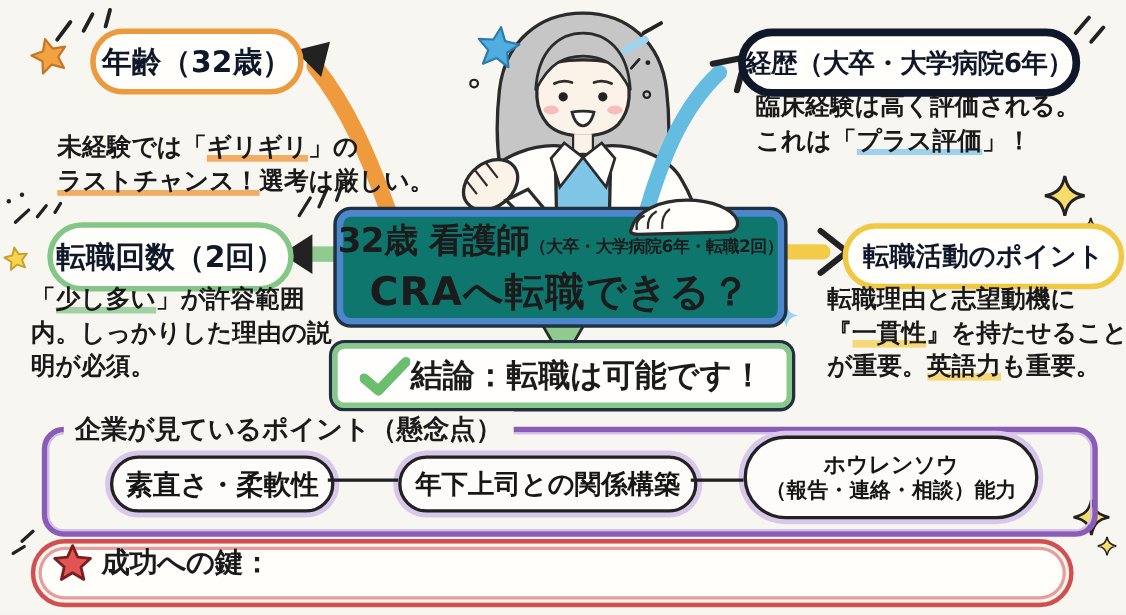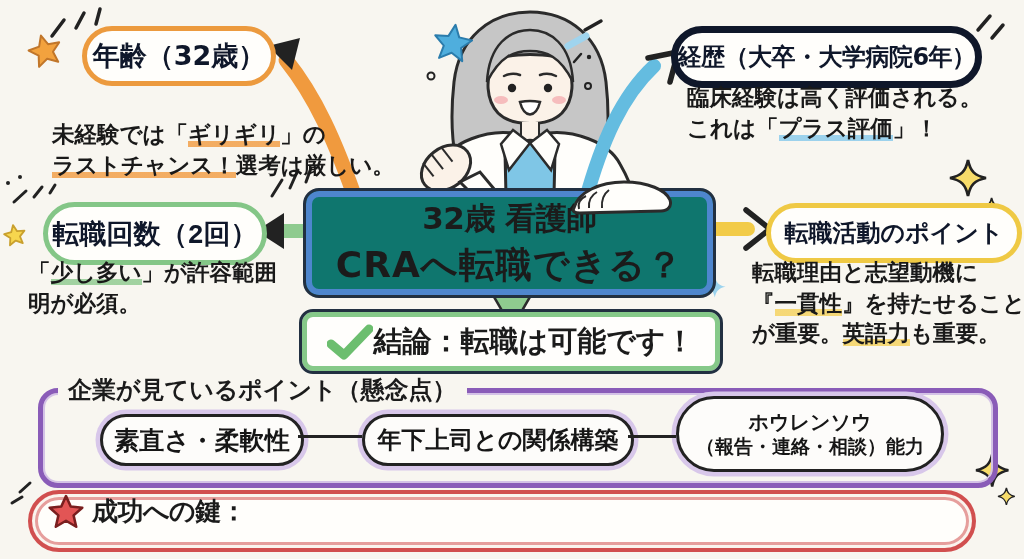--- a/index.html
+++ b/index.html
@@ -175,48 +175,50 @@
       </g>
   </g>
 </svg>
 
 <div class="oval orange" style="left:82px;top:26px;width:184px;height:50px;font-size:27px;">
   <span>年齢（32歳）</span>
 </div>
 <div class="oval blue" style="left:671px;top:26px;width:297px;height:48px;font-size:24px;letter-spacing:-0.5px;">
   <span>経歴（大卒・大学病院6年）</span>
 </div>
-<div class="oval green" style="left:43px;top:202px;width:214px;height:53px;font-size:27px;font-family:Liberation Mono, monospace;">
+<div class="oval green" style="left:43px;top:202px;width:214px;height:53px;font-size:27px;">
   <span>転職回数（2回）</span>
 </div>
 <div class="oval yellow" style="left:766px;top:203px;width:246px;height:50px;font-size:24px;">
   <span>転職活動のポイント</span>
 </div>
 
 <div class="note" style="left:52px;top:86px;margin-top:33px;">
   <div><span>未経験では「</span><span class="hl-orange">ギリギリ</span><span>」の</span></div>
   <div><span class="hl-orange">ラストチャンス！</span><span>選考は厳しい。</span></div>
 </div>
 <div class="note" style="left:687px;top:82px;">
   <div><span>臨床経験は高く評価される。</span></div>
   <div><span>これは「</span><span class="hl-blue">プラス評価</span><span>」！</span></div>
 </div>
 <div class="note" style="left:28px;top:257px;">
   <div><span>「</span><span class="hl-green">少し多い</span><span>」が許容範囲</span></div>
+  <div><span>内。しっかりした理由の説</span></div>
   <div><span>明が必須。</span></div>
 </div>
 <div class="note" style="left:752px;top:257px;">
   <div><span>転職理由と志望動機に</span></div>
   <div><span>『</span><span class="hl-yellow">一貫性</span><span>』を持たせること</span></div>
   <div><span>が重要。</span><span class="hl-yellow">英語力</span><span>も重要。</span></div>
 </div>
 
 <div class="mainbox">
   <div class="row1">
     <span class="t-main">32歳 看護師</span>
+    <span class="t-sub">（大卒・大学病院6年・転職2回）</span>
   </div>
   <div class="t-q">CRAへ転職できる？</div>
 </div>
 
 <div class="conclbox">
   <svg width="46" height="36" viewBox="0 0 46 36">
     <path d="M4,20 L17,31 L42,5" stroke="#6CBE6F" stroke-width="9" fill="none" stroke-linecap="round" stroke-linejoin="round"></path>
   </svg>
   <span class="t">結論：転職は可能です！</span>
 </div>

